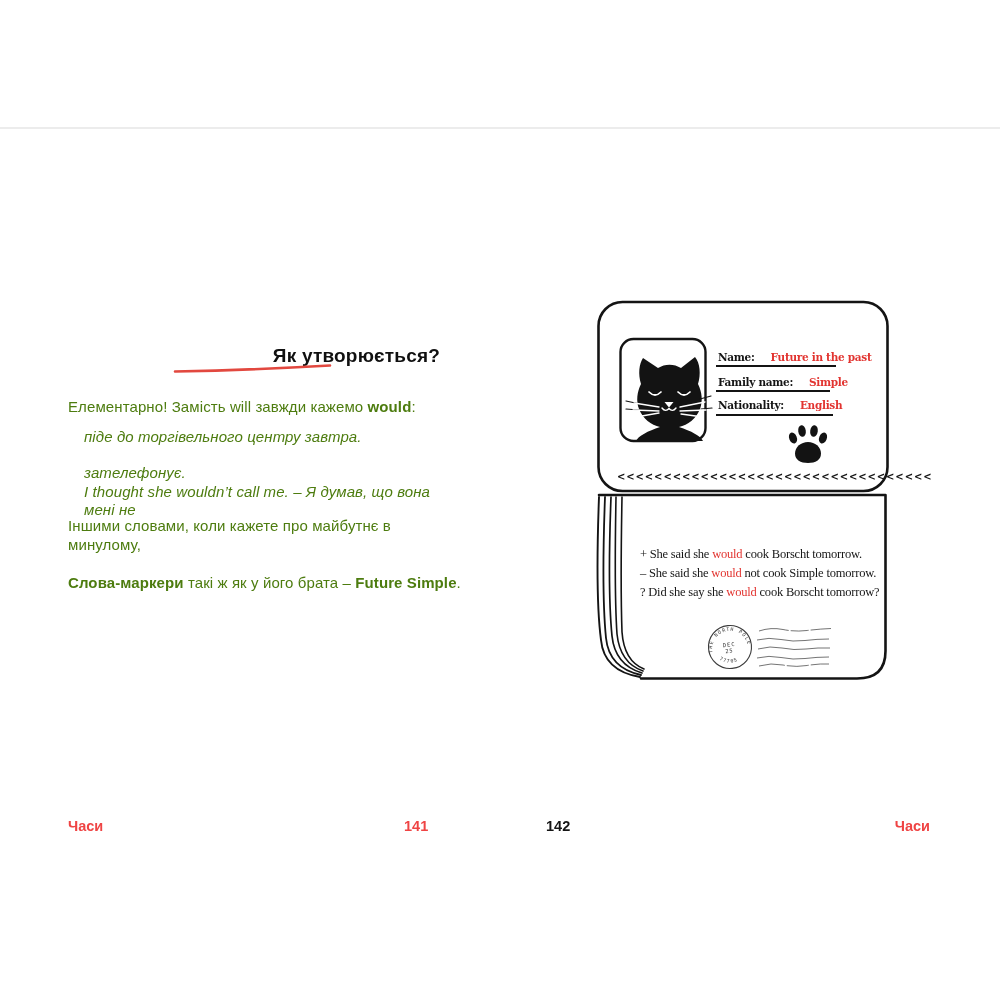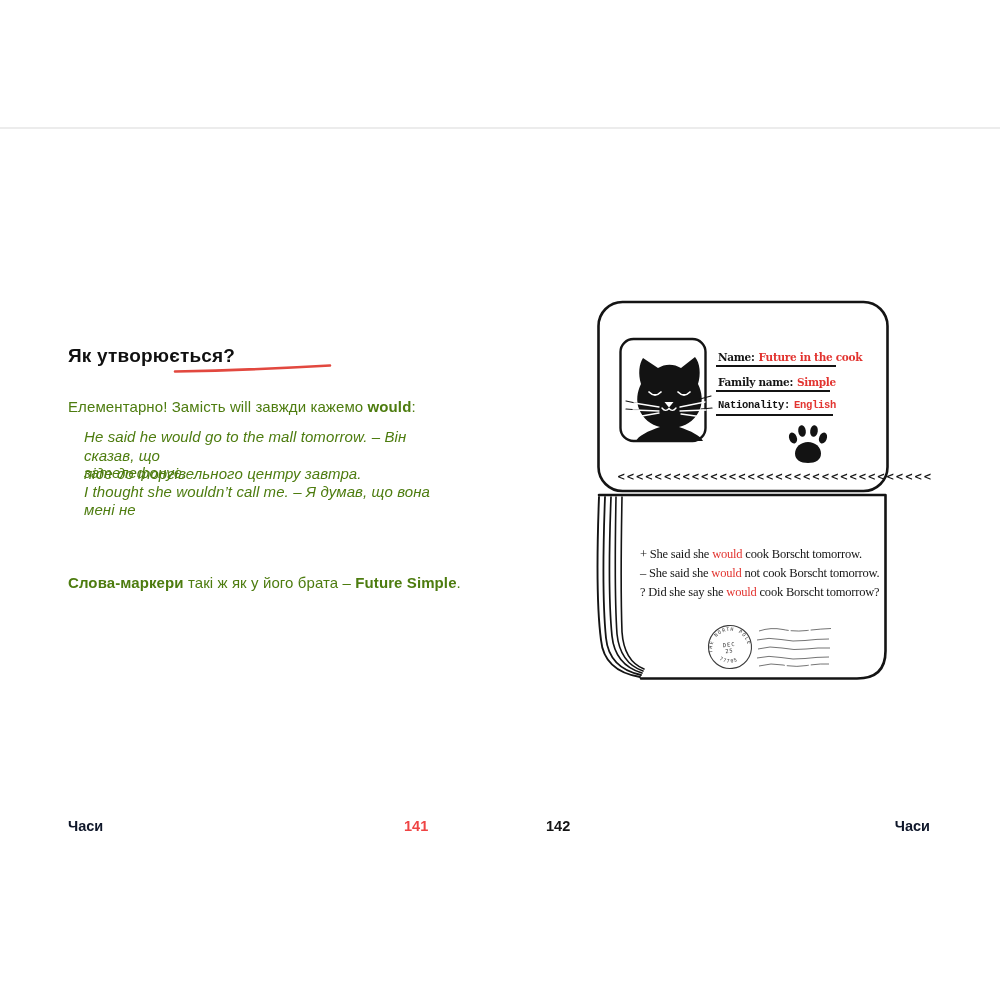--- a/index.html
+++ b/index.html
@@ -3,49 +3,49 @@
 <meta charset="utf-8">
 <style>
   html,body{margin:0;padding:0;}
   body{
     width:1000px;height:1000px;position:relative;background:#ffffff;
     font-family:"Liberation Sans", sans-serif;color:#1e1e1e;overflow:hidden;
   }
   .abs{position:absolute;}
   .top-rule{left:0;top:127px;width:1000px;height:2px;background:#ececec;}
   
-  .heading{left:68px;top:345px;width:372px;text-align:left;
+  .heading{left:68px;top:345px;width:372px;text-align:right;
     font-size:19px;font-weight:700;color:#101010;letter-spacing:.2px;}
   .heading-underline{left:172px;top:362px;width:162px;height:12px;}
   .body-text{font-size:15px;line-height:18.6px;color:#4d7c0f;letter-spacing:.1px;}
   .p1{left:68px;top:398px;width:400px;}
   .example{left:84px;width:372px;font-style:italic;}
   .ex1{top:428px;}
   .ex2{top:464px;}
   .p2{left:68px;top:517px;width:400px;}
   .p3{left:68px;top:574px;width:400px;}
   .b{font-weight:700;}
   .red{color:#e23430;}
   .u{text-decoration-thickness:1.4px;text-underline-offset:2px;}
   
   .footer-txt{top:818px;font-size:14.5px;font-weight:700;}
-  .footer-section{color:#0f172a;}
+  .footer-section{color:#ef4444;}
   .fl-section{left:68px;}
   .fl-page{left:404px;width:50px;text-align:left;color:#ef4444;}
   .fr-page{left:546px;width:50px;text-align:left;color:#151515;}
   .fr-section{right:70px;}
   
   .passport-svg{left:590px;top:295px;width:310px;height:400px;}
-  .pp-field{height:14px;display:flex;gap:4px;white-space:nowrap;
+  .pp-field{height:14px;display:flex;gap:16px;white-space:nowrap;
     font-family:"DejaVu Serif", serif;font-weight:700;font-size:10.5px;
     letter-spacing:-.3px;color:#141414;}
   .pp-field .val{color:#e23430;}
   .f-name{left:718px;top:351px;}
   .f-family{left:718px;top:376px;text-align:right;}
-  .f-nation{left:718px;top:399px;font-family:Liberation Mono, monospace;}
+  .f-nation{left:718px;top:399px;}
   .pp-line{height:2px;background:#141414;}
   .l-name{left:716px;top:365px;width:120px;}
   .l-family{left:716px;top:390px;width:114px;}
   .l-nation{left:716px;top:414px;width:117px;}
   .mrz{left:617px;top:471px;width:262px;font-family:"DejaVu Sans", sans-serif;
     font-weight:700;font-size:10px;letter-spacing:.9px;color:#141414;white-space:nowrap;}
   .pp-sentence{left:640px;font-family:"Liberation Serif", serif;font-size:12.5px;
     letter-spacing:-.2px;color:#161616;white-space:nowrap;}
   .s1{top:547px;} .s2{top:566px;} .s3{top:585px;}
 </style>
@@ -55,30 +55,30 @@
 <div class="abs top-rule"></div>
 
 <div class="abs heading">Як утворюється?</div>
 <svg class="abs heading-underline" viewBox="0 0 162 12">
   <path d="M3,9.5 Q80,8 158,3.5" fill="none" stroke="#e2483f" stroke-width="2.6" stroke-linecap="round"></path>
 </svg>
 
 <div class="abs body-text p1"><span>Елементарно! Замість will завжди кажемо </span><span class="b">would</span><span>:</span></div>
 
 <div class="abs body-text example ex1">
-  <div>He said he would go to the mall tomorrow. – Він сказав, що</div>
   <div>піде до торгівельного центру завтра.</div>
 </div>
 
 <div class="abs body-text example ex2">
   <div>зателефонує.</div>
   <div>I thought she wouldn’t call me. – Я думав, що вона мені не</div>
 </div>
 
 <div class="abs body-text p2">
+  <div>Іншими словами, коли кажете про майбутнє в минулому,</div>
 </div>
 
 <div class="abs body-text p3"><span class="b">Слова-маркери</span><span> такі ж як у його брата – </span><span class="b">Future Simple</span><span>.</span></div>
 
 <svg class="abs passport-svg" viewBox="590 295 310 400">
 
   <rect x="598.5" y="302" width="289" height="189" rx="24" fill="#ffffff" stroke="#141414" stroke-width="2.6"></rect>
 
   <rect x="620.5" y="339" width="85" height="102" rx="13" fill="#ffffff" stroke="#141414" stroke-width="2.4"></rect>
 
@@ -145,38 +145,38 @@
     <path d="M759,631 q12,-4 24,-1.5 t24,1 t24,-2" stroke-dasharray="30 2 18 2 40"></path>
     <path d="M757,640 q12,-3 24,-0.5 t24,1 t24,-1.5"></path>
     <path d="M758,649 q12,-3.5 24,-1 t24,1 t24,-1"></path>
     <path d="M757,658 q12,-3 24,-0.5 t24,1 t24,-1.5"></path>
     <path d="M759,666 q12,-3.5 24,-1 t24,0.5 t22,-1.5" stroke-dasharray="26 2 22 2 40"></path>
   </g>
 </svg>
 
 <div class="abs pp-field f-name">
   <span>Name:</span>
-  <span class="val">Future in the cook</span>
+  <span class="val">Future in the past</span>
 </div>
 <div class="abs pp-line l-name"></div>
 
 <div class="abs pp-field f-family">
   <span>Family name:</span>
   <span class="val">Simple</span>
 </div>
 <div class="abs pp-line l-family"></div>
 
 <div class="abs pp-field f-nation">
   <span>Nationality:</span>
   <span class="val">English</span>
 </div>
 <div class="abs pp-line l-nation"></div>
 
 <div class="abs mrz">&lt;&lt;&lt;&lt;&lt;&lt;&lt;&lt;&lt;&lt;&lt;&lt;&lt;&lt;&lt;&lt;&lt;&lt;&lt;&lt;&lt;&lt;&lt;&lt;&lt;&lt;&lt;&lt;&lt;&lt;&lt;&lt;&lt;&lt;</div>
 
 <div class="abs pp-sentence s1"><span>+ She </span><span class="u">said</span><span> she </span><span class="red">would</span><span> cook Borscht tomorrow.</span></div>
-<div class="abs pp-sentence s2"><span>– She </span><span class="u">said</span><span> she </span><span class="red">would</span><span> not cook Borscht tomorrow.</span></div>
+<div class="abs pp-sentence s2"><span>– She </span><span class="u">said</span><span> she </span><span class="red">would</span><span> not cook Simple tomorrow.</span></div>
 <div class="abs pp-sentence s3"><span>? </span><span class="u">Did</span><span> she say she </span><span class="red">would</span><span> cook Borscht tomorrow?</span></div>
 
 <div class="abs footer-txt footer-section fl-section">Часи</div>
 <div class="abs footer-txt fl-page">141</div>
 <div class="abs footer-txt fr-page">142</div>
 <div class="abs footer-txt footer-section fr-section">Часи</div>
 
 </body></html>

